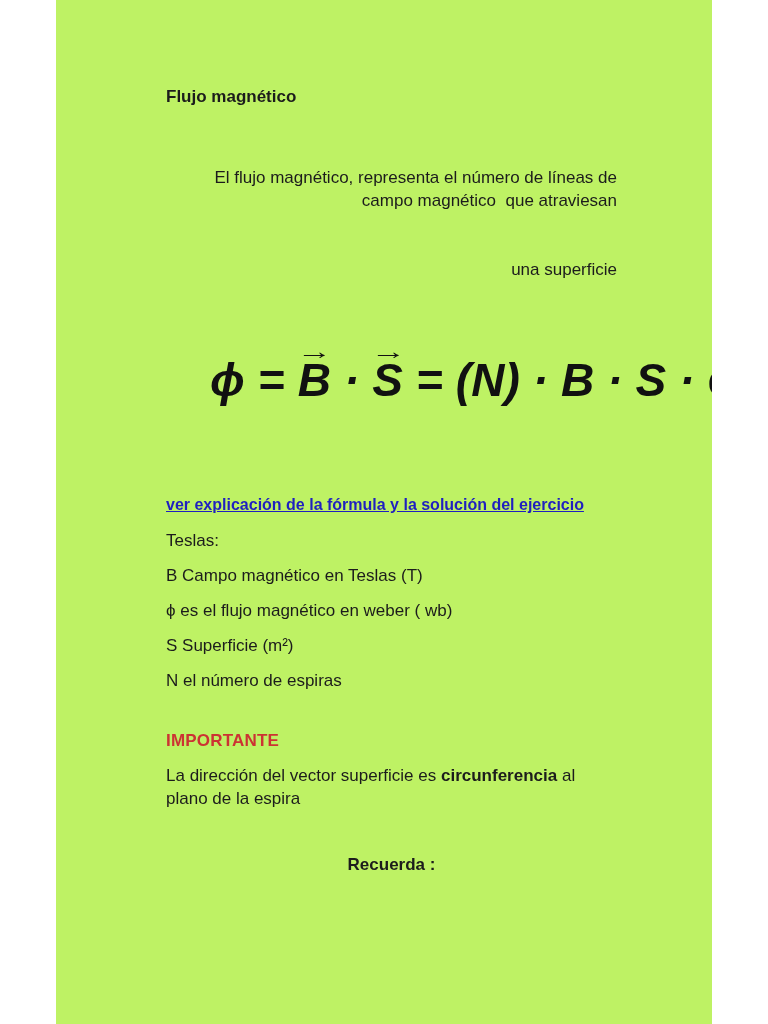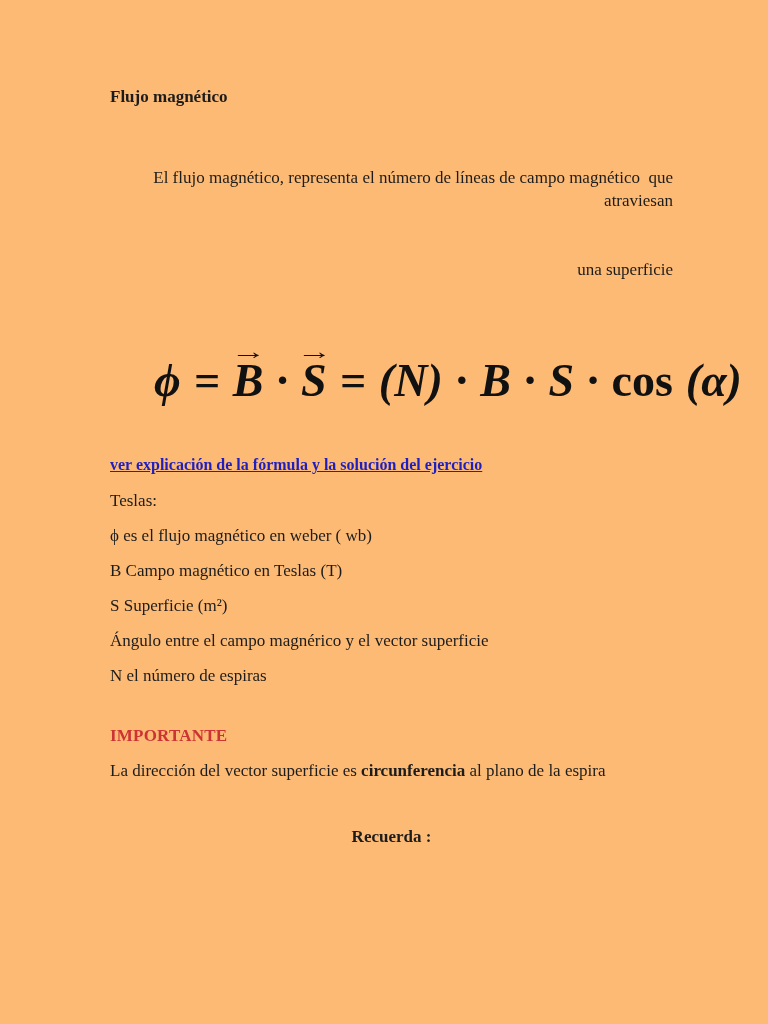--- a/index.html
+++ b/index.html
@@ -1,22 +1,22 @@
 <!DOCTYPE html>
 <html lang="es"><head>
 <meta charset="utf-8">
 <style>
   html,body { margin:0; padding:0; background:#ffffff; }
   .page {
     position:relative;
-    width:768px; height:1024px;
+    width:656px; height:1024px;
     margin:0 auto;
-    background:#fdba74;
+    background:#bef264;
     overflow:hidden;
-    font-family:Liberation Serif, serif;
+    font-family:Liberation Sans, sans-serif;
     color:#1c1c1c;
   }
   .content { padding:85px 95px 0 110px; }
   .content p { margin:0; font-size:17px; line-height:23px; }
 
   .doc-title { font-weight:bold; }
   .intro { margin-top:12px !important; white-space:pre-wrap; }
   .intro .line { display:block;text-align:right; }
 
   
@@ -30,21 +30,21 @@
   .vec { position:relative; display:inline-block; }
   .vec::before {
     content:"→";
     position:absolute; top:-0.58em; left:50%;
     transform:translateX(-50%) scaleX(1.55);
     font-size:0.5em; font-style:normal; font-weight:bold;
     line-height:1;
   }
 
   .formula-link {
-    display:inline-block; margin-top:45px;
+    display:inline-block; margin-top:85px;
     font-size:16px; font-weight:bold;
     color:#1f1fc0; text-decoration:underline;
     line-height:23px; cursor:pointer;
   }
   .where-heading { margin-top:13px !important; }
   .def-item { margin-top:12px !important; }
   .important-heading {
     margin-top:37px !important;
     font-weight:bold; color:#cc3333; letter-spacing:0.2px;
   }
@@ -80,24 +80,23 @@
       <span>S</span>
       <span>·</span>
       <span class="roman">cos</span>
       <span>(α)</span>
     </div>
 
     <a class="formula-link" href="#" style="color: rgb(31, 31, 192);">ver explicación de la fórmula y la solución del ejercicio</a>
 
     <p class="where-heading">Teslas:</p>
 
+    <p class="def-item">B Campo magnético en Teslas (T)</p>
     <p class="def-item">ϕ es el flujo magnético en weber ( wb)</p>
-    <p class="def-item">B Campo magnético en Teslas (T)</p>
     <p class="def-item">S Superficie (m²)</p>
-    <p class="def-item">Ángulo entre el campo magnérico y el vector superficie</p>
     <p class="def-item">N el número de espiras</p>
 
     <p class="important-heading" style="color: rgb(204, 51, 51);">IMPORTANTE</p>
 
     <p class="direction-line"><span>La dirección del vector superficie es </span><b>circunferencia</b><span> al plano de la espira</span></p>
 
     <p class="reminder-heading">Recuerda :</p>
 
   </div>
 </div>

